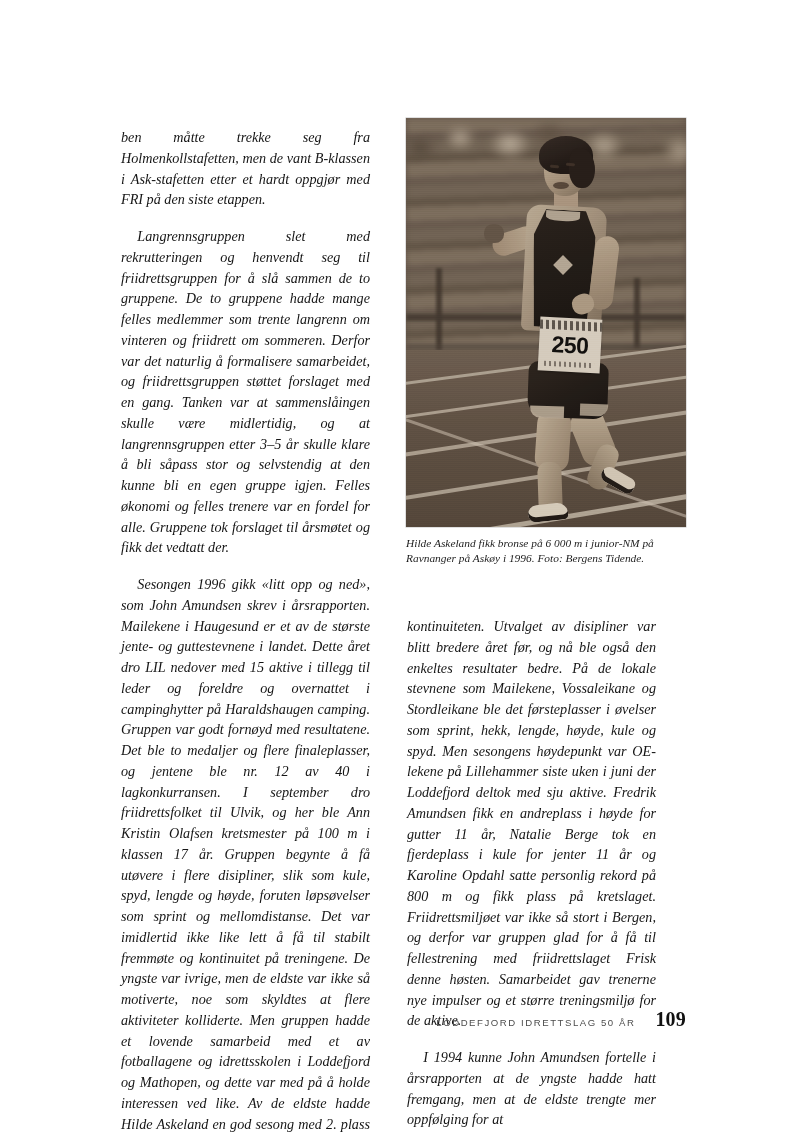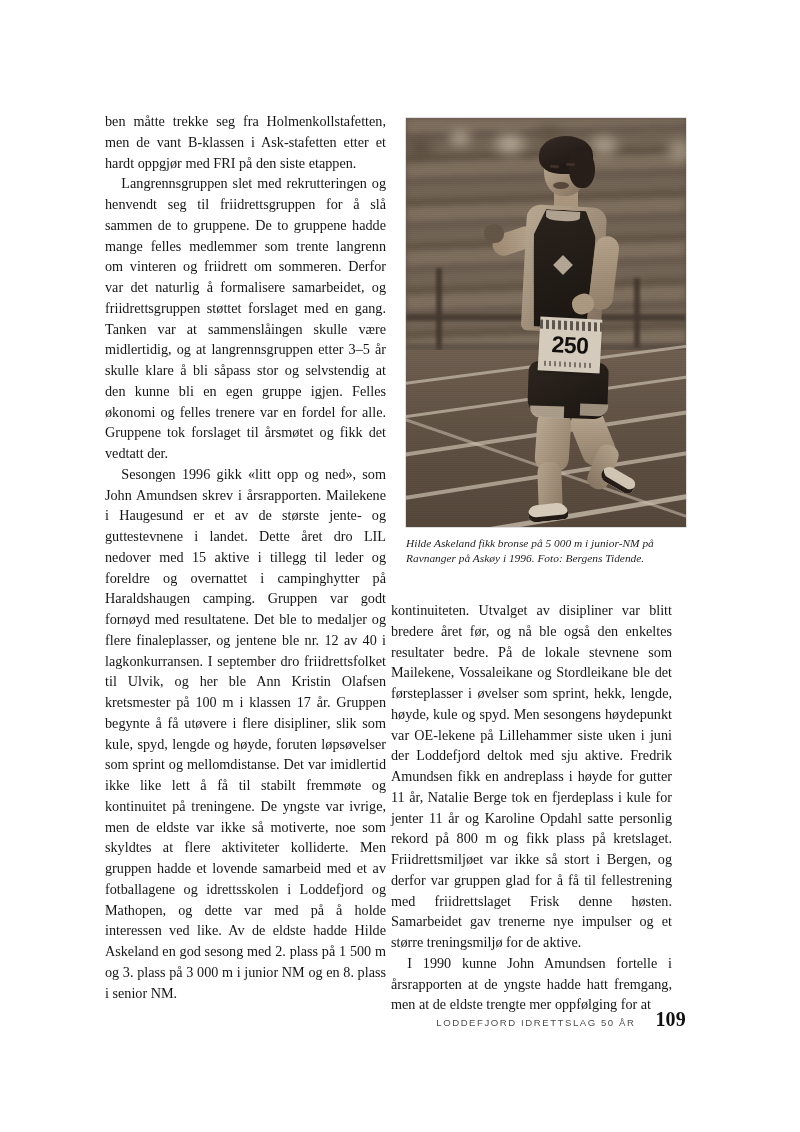--- a/index.html
+++ b/index.html
@@ -27,22 +27,23 @@
     position: absolute;
     font-family: "Liberation Serif", serif;
     font-size: 14.2px;
     line-height: 20.75px;
     text-align: justify;
     text-justify: inter-word;
     color: #151515;
     hyphens: manual;
   }
   .col p {
-    margin: 0;
+    margin: 16px;
     text-indent: 0;
+    font-style: italic;
   }
   .col p.indent {
     text-indent: 1.15em;
   }
 
   #left-column {
     left: 105px;
     top: 111px;
     width: 281px;
   }
@@ -501,25 +502,25 @@
           <div class="ath-bib-num">250</div>
           <div class="ath-bib-bot"></div>
         </div>
       </div>
 
       <div class="ph-sepia"></div>
       <div class="ph-grain"></div>
     </div>
   </div>
 
-  <div class="caption">Hilde Askeland fikk bronse på 5 000 m i junior-NM på Ravnanger på Askøy i 1996. Foto: Bergens Tidende.</div>
+  <div class="caption">Hilde Askeland fikk bronse på 6 000 m i junior-NM på Ravnanger på Askøy i 1996. Foto: Bergens Tidende.</div>
 
   <div class="col" id="right-column">
     <p>kontinuiteten. Utvalget av disipliner var blitt bredere året før, og nå ble også den enkeltes resultater bedre. På de lokale stevnene som Mailekene, Vossaleikane og Stordleikane ble det førsteplasser i øvelser som sprint, hekk, lengde, høyde, kule og spyd. Men sesongens høydepunkt var OE-lekene på Lillehammer siste uken i juni der Loddefjord deltok med sju aktive. Fredrik Amundsen fikk en andreplass i høyde for gutter 11 år, Natalie Berge tok en fjerdeplass i kule for jenter 11 år og Karoline Opdahl satte personlig rekord på 800 m og fikk plass på kretslaget. Friidrettsmiljøet var ikke så stort i Bergen, og derfor var gruppen glad for å få til fellestrening med friidrettslaget Frisk denne høsten. Samarbeidet gav trenerne nye impulser og et større treningsmiljø for de aktive.</p>
-    <p class="indent">I 1990 kunne John Amundsen fortelle i årsrapporten at de yngste hadde hatt fremgang, men at de eldste trengte mer oppfølging for at</p>
+    <p class="indent">I 1994 kunne John Amundsen fortelle i årsrapporten at de yngste hadde hatt fremgang, men at de eldste trengte mer oppfølging for at</p>
   </div>
 
   <div class="footer">
     <span class="footer-label">Loddefjord Idrettslag 50 år</span>
     <span class="footer-pageno">109</span>
   </div>
 
 </div>
 
 </body></html>

